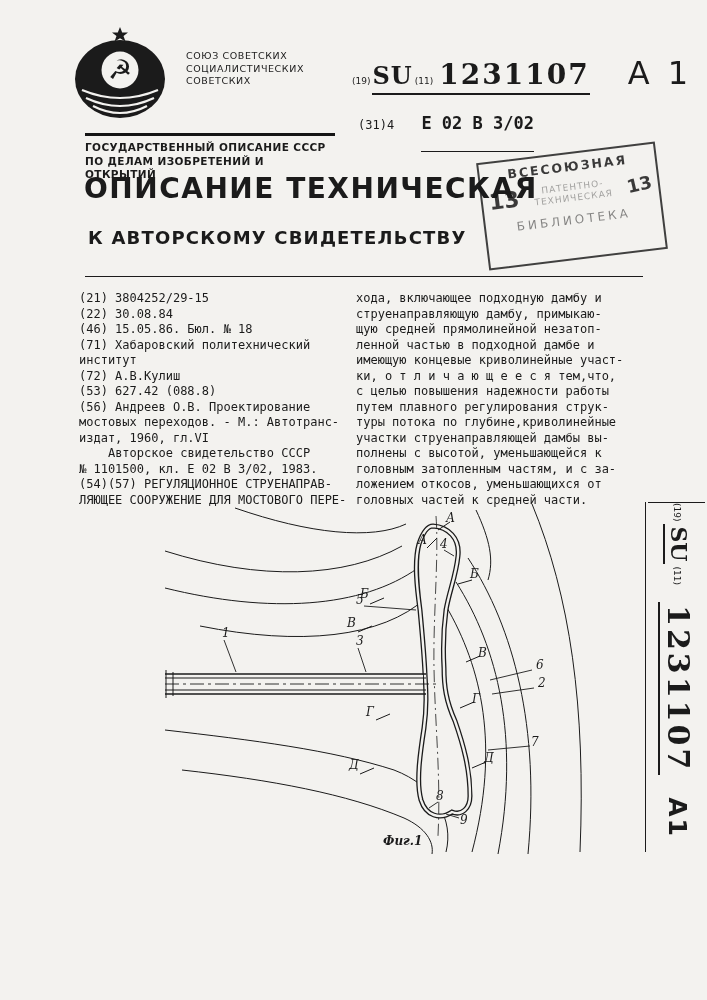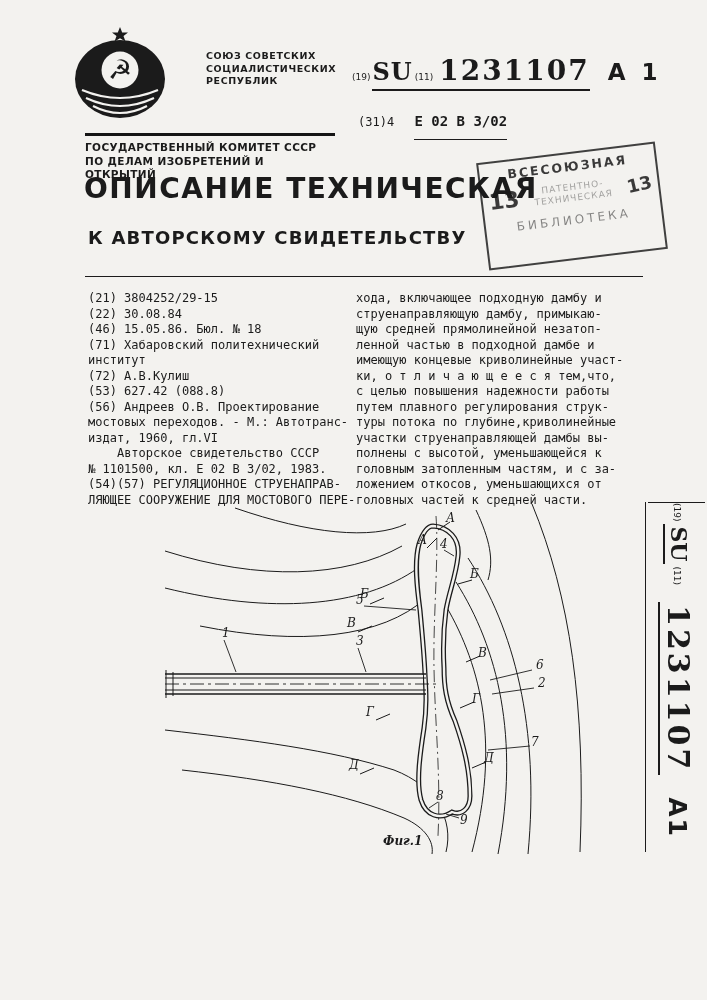--- a/index.html
+++ b/index.html
@@ -8,29 +8,29 @@
     background:#f3f2ef;
     font-family:"DejaVu Sans", sans-serif;
     color:#1b1b1b;
     position:relative;
     overflow:hidden;
   }
   .abs { position:absolute; }
 
   
   .emblem { left:72px; top:26px; width:96px; height:94px; }
-  .country { left:186px; top:50px; font-weight:bold; font-size:9.5px; line-height:12.5px; letter-spacing:.6px;margin-left:20px; }
+  .country { left:186px; top:50px; font-weight:normal; font-size:9.5px; line-height:12.5px; letter-spacing:.6px; }
   .publine { left:350px; top:54px; display:flex; align-items:baseline; white-space:nowrap; }
   .pub-underline { display:flex; align-items:baseline; border-bottom:2px solid #1b1b1b; padding-bottom:2px; }
   .pc-small { font-size:9px; margin:0 2px; }
   .pc-su { font-family:"DejaVu Serif", serif; font-weight:bold; font-size:24px; letter-spacing:1px; }
   .pc-num { font-family:"DejaVu Serif", serif; font-weight:bold; font-size:28px; letter-spacing:2px; margin-left:4px; }
-  .pc-kind { font-size:23px; font-weight:bold; margin-left:18px; letter-spacing:4px; }
+  .pc-kind { font-size:32px; font-weight:normal; margin-left:38px; letter-spacing:4px; }
   .classline { left:358px; top:113px; font-family:"DejaVu Sans Mono", monospace; font-size:12px; }
-  .cls-code { font-weight:bold; font-size:14px; border-bottom:1.5px solid #1b1b1b; padding-bottom:10px; margin-left:13px; }
+  .cls-code { font-weight:bold; font-size:17px; border-bottom:1.5px solid #1b1b1b; padding-bottom:18px; margin-left:20px; }
   .committee { left:85px; top:133px; width:250px; border-top:3px solid #151515; padding-top:5px;
                font-weight:bold; font-size:10.5px; line-height:13.5px; letter-spacing:.4px; }
   .title { left:84px; top:172px; font-size:28px; font-weight:bold; letter-spacing:1.5px; }
   .subtitle { left:88px; top:227px; font-size:18px; font-weight:bold; letter-spacing:1.2px; }
 
   
   .stamp { left:482px; top:152px; width:180px; height:108px; transform:rotate(-7deg);
            border:2.5px solid rgba(25,25,25,.82); padding:5px 6px; color:rgba(25,25,25,.85); }
   .stamp-l1 { text-align:center; font-weight:bold; font-size:12.5px; letter-spacing:2px; }
   .stamp-mid { display:flex; align-items:center; justify-content:space-between; margin-top:6px; }
@@ -40,21 +40,21 @@
   .stamp-l4 { text-align:center; font-size:12px; letter-spacing:3px; opacity:.6; margin-top:8px; }
 
   
   .hrule { left:85px; top:276px; width:558px; height:0; border-top:1.5px solid #1b1b1b; }
   .side-rule { left:645px; top:502px; width:0; height:350px; border-left:1.5px solid #1b1b1b; }
   .side-tick { left:648px; top:502px; width:57px; height:0; border-top:1.5px solid #1b1b1b; }
 
   
   .col { top:291px; font-family:"DejaVu Sans Mono", monospace; font-size:12px; line-height:15.5px;
          white-space:pre-wrap; }
-  .col-left { left:88px; width:278px; }
+  .col-left { left:79px; width:278px; }
   .col-right { left:356px; width:280px; }
 
   
   .figure { left:140px; top:496px; width:450px; height:366px; }
   .fig-label { font-family:"DejaVu Serif", serif; font-style:italic; font-size:12px; fill:#1b1b1b; }
   .fig-caption { font-family:"DejaVu Serif", serif; font-style:italic; font-weight:bold; font-size:12px; fill:#1b1b1b; }
 
   
   .sidebar { left:649px; top:500px; width:57px; height:366px; }
   .sidebar-inner { width:362px; height:57px; transform:rotate(90deg) translateY(-100%);
@@ -76,40 +76,40 @@
     <text x="48" y="53" text-anchor="middle" font-size="27" fill="#1b1b1b">☭</text>
     <path d="M 10,64 Q 48,80 86,64" stroke="#f3f2ef" stroke-width="2.2" fill="none"></path>
     <path d="M 14,72 Q 48,88 82,72" stroke="#f3f2ef" stroke-width="2.2" fill="none"></path>
     <path d="M 21,80 Q 48,94 75,80" stroke="#f3f2ef" stroke-width="2.2" fill="none"></path>
   </svg>
 </div>
 
 <div class="abs country">
   <div>СОЮЗ СОВЕТСКИХ</div>
   <div>СОЦИАЛИСТИЧЕСКИХ</div>
-  <div>РЕСПУБЛИК</div>
+  <div>СОВЕТСКИХ</div>
 </div>
 
 <div class="abs publine">
   <span class="pc-small">(19)</span>
   <span class="pub-underline">
     <span class="pc-su">SU</span>
     <span class="pc-small">(11)</span>
     <span class="pc-num">1231107</span>
   </span>
   <span class="pc-kind">А 1</span>
 </div>
 
 <div class="abs classline">
   <span>(31)</span><span>4</span>
   <span class="cls-code">Е 02 В 3/02</span>
 </div>
 
 <div class="abs committee">
-  <div>ГОСУДАРСТВЕННЫЙ КОМИТЕТ СССР</div>
+  <div>ГОСУДАРСТВЕННЫЙ ОПИСАНИЕ СССР</div>
   <div>ПО ДЕЛАМ ИЗОБРЕТЕНИЙ И ОТКРЫТИЙ</div>
 </div>
 
 <h1 class="abs title">ОПИСАНИЕ ТЕХНИЧЕСКАЯ</h1>
 <div class="abs subtitle">К АВТОРСКОМУ СВИДЕТЕЛЬСТВУ</div>
 
 <div class="abs stamp">
   <div class="stamp-l1">ВСЕСОЮЗНАЯ</div>
   <div class="stamp-mid">
     <span class="stamp-num">13</span>

